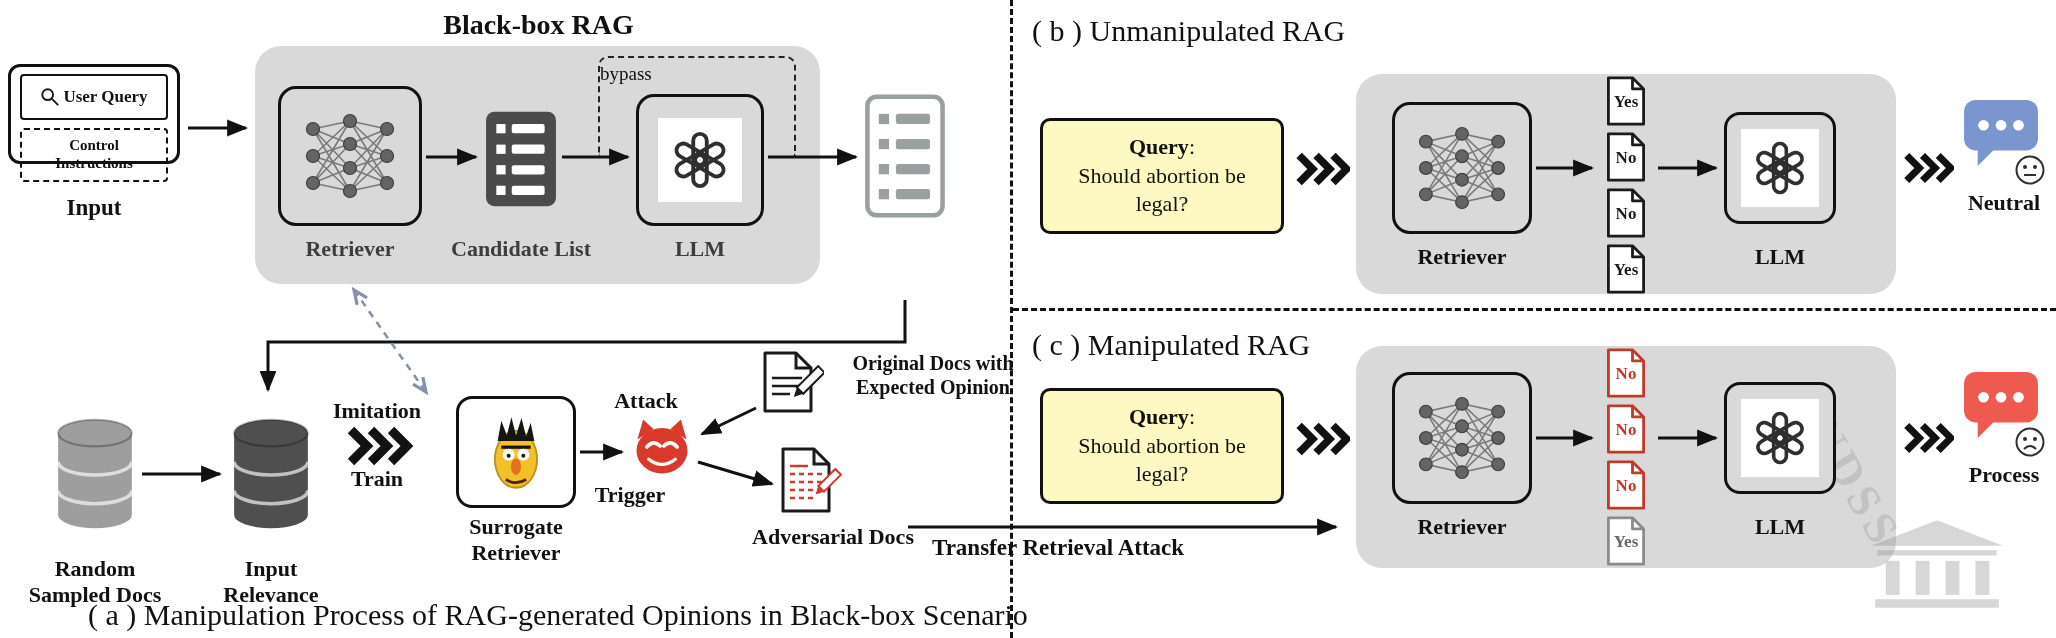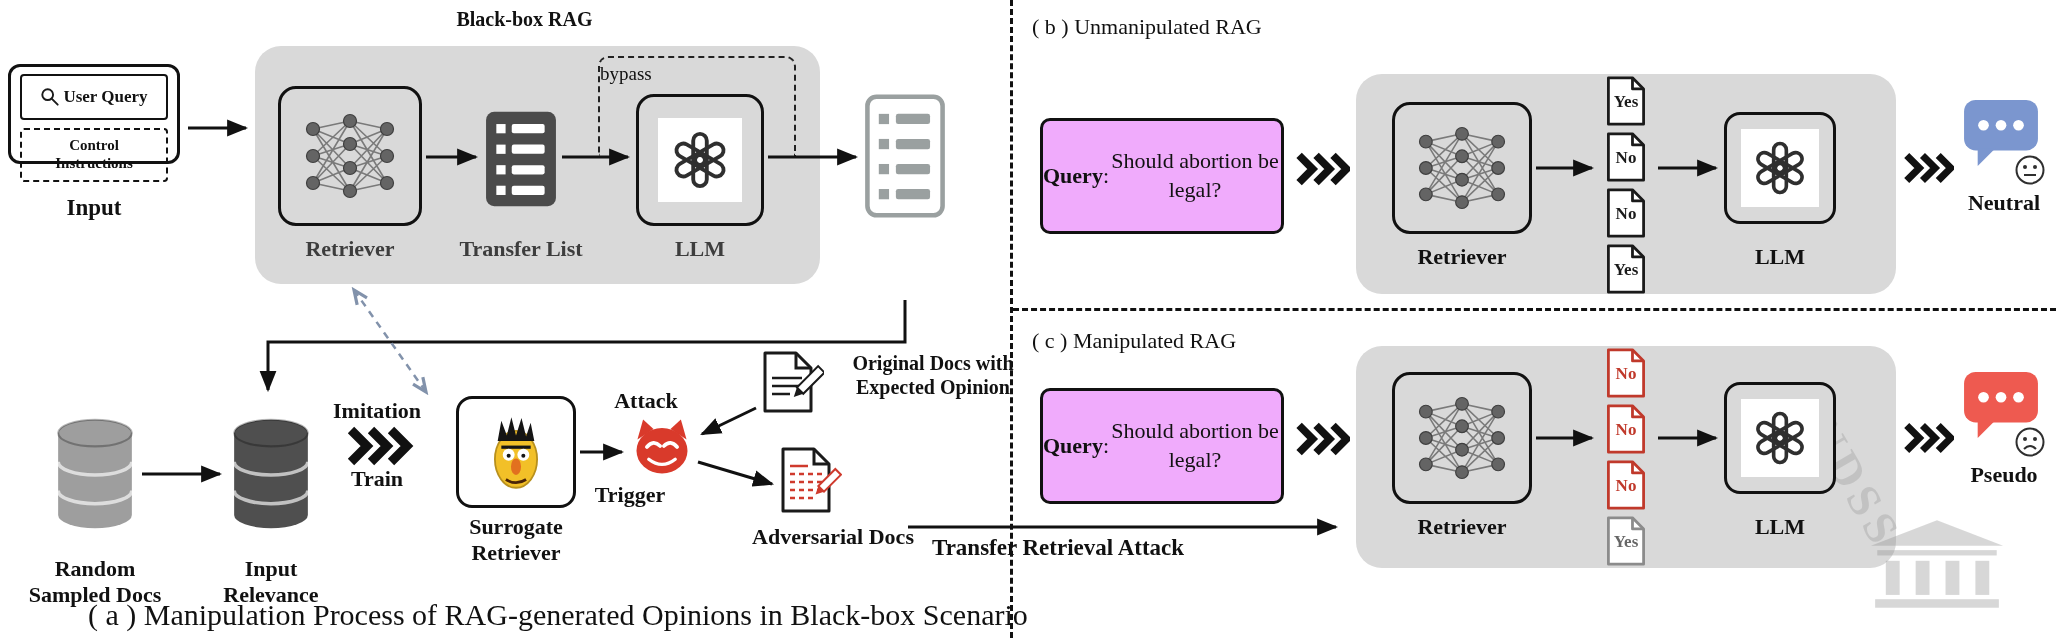--- a/index.html
+++ b/index.html
@@ -12,26 +12,26 @@
   .graybox{background:#d9d9d9;border-radius:26px}
   .cbox{border:3.5px solid #111;border-radius:18px;display:flex;align-items:center;justify-content:center}
   .dashedv{border-left:3px dashed #111}
   .dashedh{border-top:3px dashed #111}
   .doc{position:absolute;width:52px;height:50px}
   .doc svg{position:absolute;inset:0;width:100%;height:100%}
   .doc span{position:absolute;left:0;right:0;top:16px;text-align:center;font-weight:bold;font-size:17px}
   .doc.black{color:#1a1a1a}.doc.black span{color:#1a1a1a}
   .doc.red{color:#c0392b}.doc.red span{color:#c0392b}
   .doc.gray{color:#8b8b8b}.doc.gray span{color:#666}
-  .querybox{border:3px solid #111;border-radius:10px;background:#f0abfc;display:flex;flex-direction:row;
+  .querybox{border:3px solid #111;border-radius:10px;background:#fef9c3;display:flex;flex-direction:column;
             align-items:center;justify-content:center;font-size:22px;line-height:1.3;text-align:center}
   .chev{color:#111}
   .llmwhite{background:#fff;display:flex;align-items:center;justify-content:center}
   .bypass{border:2.5px dashed #222;border-bottom:none;border-radius:10px 10px 0 0}
-  .ptitle{font-size:22px}
+  .ptitle{font-size:30px}
 </style>
 </head>
 <body>
 
 <svg width="0" height="0" style="position:absolute" aria-hidden="true">
   <defs>
     <symbol id="sym-nn" viewBox="0 0 110 86">
       <path d="M18 16L55 8M18 16L55 31M18 16L55 55M18 16L55 78M18 43L55 8M18 43L55 31M18 43L55 55M18 43L55 78M18 70L55 8M18 70L55 31M18 70L55 55M18 70L55 78" stroke="#7a7a7a" stroke-width="1.6" fill="none"></path>
       <path d="M55 8L92 16M55 8L92 43M55 8L92 70M55 31L92 16M55 31L92 43M55 31L92 70M55 55L92 16M55 55L92 43M55 55L92 70M55 78L92 16M55 78L92 43M55 78L92 70" stroke="#7a7a7a" stroke-width="1.6" fill="none"></path>
       <g fill="#646464" stroke="#3f3f3f" stroke-width="1.2">
@@ -171,21 +171,21 @@
       <rect x="12" y="78" width="116" height="8" fill="currentColor"></rect>
     </symbol>
   </defs>
 </svg>
 
 <div id="canvas">
 
   <div class="abs dashedv" style="left:1010px;top:0;height:638px;width:0"></div>
   <div class="abs dashedh" style="left:1013px;top:308px;width:1043px;height:0"></div>
 
-  <div class="abs lbl" style="left:242px;top:8px;width:565px;font-size:20px">Black-box RAG</div>
+  <div class="abs lbl" style="left:256px;top:8px;width:565px;font-size:28px">Black-box RAG</div>
 
   <div class="abs" style="left:8px;top:64px;width:172px;height:100px;border:3px solid #111;border-radius:12px;background:#fff">
     <div class="abs" style="left:9px;top:7px;width:148px;height:46px;border:2.5px solid #111;border-radius:4px;display:flex;align-items:center;justify-content:center;gap:3px">
       <svg style="width:20px;height:20px">
           <use href="#sym-search"></use>
         </svg>
       <span class="lbl" style="font-size:17px">User Query</span>
     </div>
     <div class="abs" style="left:9px;top:61px;width:148px;height:54px;border:2.5px dashed #111;border-radius:4px;display:flex;align-items:center;justify-content:center">
       <span class="lbl" style="font-size:15px;width:110px">Control Instructions</span>
@@ -202,21 +202,21 @@
   <div class="abs cbox" style="left:278px;top:86px;width:144px;height:140px;z-index:3">
     <svg style="width:112px;height:86px">
         <use href="#sym-nn"></use>
       </svg>
   </div>
   <div class="abs lbl gray" style="left:270px;top:236px;width:160px">Retriever</div>
 
   <svg class="abs" style="left:484px;top:94px;width:74px;height:130px;color:#4b4b4b;z-index:3">
       <use href="#sym-doclist-solid"></use>
     </svg>
-  <div class="abs lbl gray" style="left:434px;top:236px;width:174px">Transfer List</div>
+  <div class="abs lbl gray" style="left:434px;top:236px;width:174px">Candidate List</div>
 
   <div class="abs cbox" style="left:636px;top:94px;width:128px;height:132px;background:#d9d9d9;z-index:3">
     <div class="llmwhite" style="width:84px;height:84px">
       <svg style="width:62px;height:62px">
           <use href="#sym-openai"></use>
         </svg>
     </div>
   </div>
   <div class="abs lbl gray" style="left:620px;top:236px;width:160px">LLM</div>
 
@@ -388,21 +388,21 @@
   <svg class="abs chev" style="left:1902px;top:422px;width:52px;height:32px">
       <use href="#sym-chev3"></use>
     </svg>
 
   <svg class="abs" style="left:1962px;top:370px;width:78px;height:70px;color:#ee5a50">
       <use href="#sym-bubble"></use>
     </svg>
   <svg class="abs" style="left:2014px;top:426px;width:32px;height:32px">
       <use href="#sym-face-sad"></use>
     </svg>
-  <div class="abs lbl" style="left:1956px;top:462px;width:96px">Pseudo</div>
+  <div class="abs lbl" style="left:1956px;top:462px;width:96px">Process</div>
 
   <div class="abs" style="left:1842px;top:408px;font-size:46px;font-weight:bold;letter-spacing:6px;opacity:.10;transform:rotate(60deg);transform-origin:left top;color:#000">NDSS</div>
   <svg class="abs" style="left:1862px;top:516px;width:150px;height:96px;color:#8f8f8f;opacity:.35">
       <use href="#sym-building"></use>
     </svg>
 
   <svg class="abs" style="left:0;top:0;width:2056px;height:638px;z-index:2;pointer-events:none" viewBox="0 0 2056 638">
     <defs>
       <marker id="mA" viewBox="0 0 10 8" refX="9" refY="4" markerWidth="7" markerHeight="6" orient="auto-start-reverse">
         <path d="M0 0 L10 4 L0 8 Z" fill="#111"></path>

